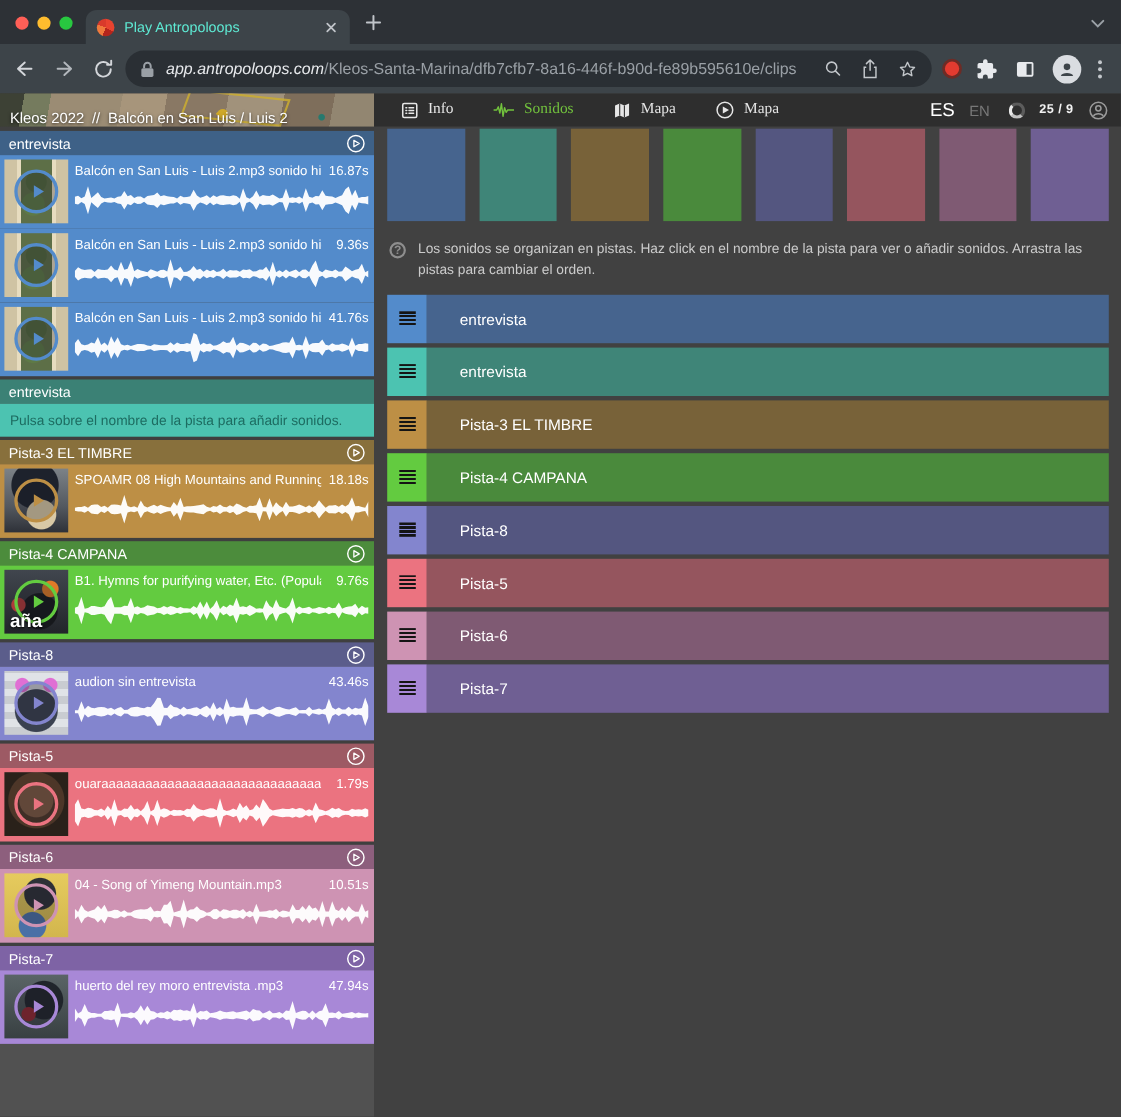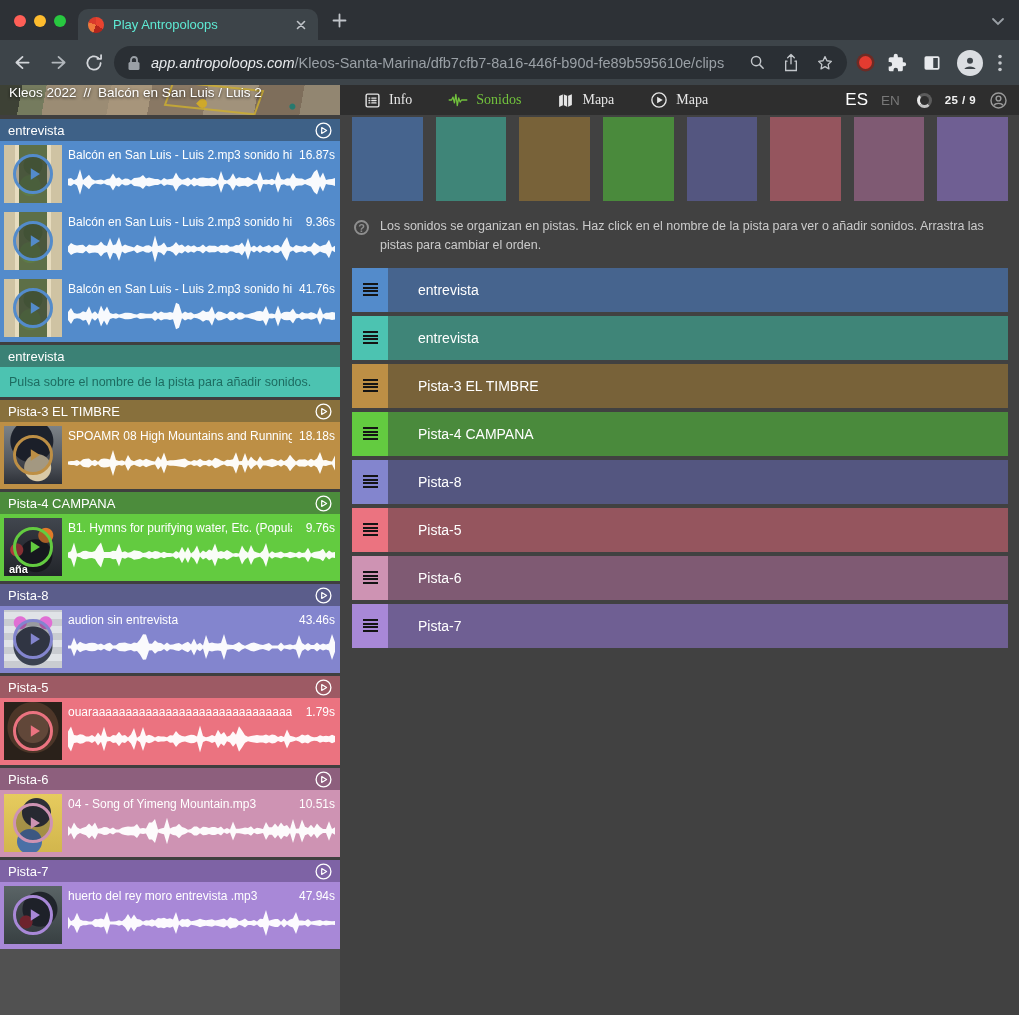--- a/index.html
+++ b/index.html
@@ -35,21 +35,21 @@
   .appheader { position:relative; height:30px; background:#2e2e2e; display:flex; align-items:center; }
   .mapthumb { position:relative; width:340px; height:30px; flex:0 0 340px; overflow:hidden;
     background:
       radial-gradient(circle at 86% 72%, #2e8d80 0 2.5px, rgba(0,0,0,0) 3.5px),
       linear-gradient(100deg,#474c3e 0 22px,#89906e 22px 46px,#b5a488 46px 110px,#c3ae90 110px 150px,#a08c75 150px 205px,#bcab90 205px 255px,#93816b 255px 300px,#ab9c84 300px);
   }
   .mappoly { position:absolute; left:168px; top:0; width:92px; height:26px; border:2px solid #ecc93a;
     transform:rotate(6deg) skewX(-14deg); opacity:.85; }
   .mappin { position:absolute; left:198px; top:14px; width:9px; height:9px; border-radius:50% 50% 50% 0;
     background:#f2c531; transform:rotate(45deg); }
-  .crumb { position:absolute; inset:0; display:flex; align-items:flex-start; gap:7px; padding-left:9px;
+  .crumb { position:absolute; inset:0; display:flex; align-items:flex-end; gap:7px; padding-left:9px;
     color:#fff; font-size:13.5px; text-shadow:0 1px 3px rgba(0,0,0,.75); background:rgba(0,0,0,.14); }
   .appnav { display:flex; align-items:center; gap:36px; margin-left:24px;font-family:Liberation Serif, serif; }
   .nav-item { display:flex; align-items:center; gap:8px; color:#e6e6e6; font-size:14px; cursor:default; }
   .nav-item.active { color:#72c23d; }
   .hdr-right { margin-left:auto; display:flex; align-items:center; gap:13px; padding-right:11px; }
   .lang-on { color:#fff; font-size:17px; }
   .lang-off { color:#787878; font-size:13.5px; }
   .spinner { width:15px; height:15px; border-radius:50%; border:3px solid #5c5c5c;
     border-left-color:#e9e9e9; border-bottom-color:#c3c3c3; margin-left:4px; }
   .counter { color:#f2f2f2; font-size:11.5px; font-weight:700; letter-spacing:.4px; }
@@ -59,21 +59,21 @@
   .sidebar { width:340px; flex:0 0 340px; background:#515151; overflow:hidden; }
   .tracklist { display:flex; flex-direction:column; gap:3px; background:#3f3f3f; padding-top:4px; }
   .track-header { height:22px; display:flex; align-items:center; padding:0 8px; color:#fff;
     font-size:13px; }
   .track-name { flex:1; white-space:nowrap; overflow:hidden; }
   .clip { position:relative; height:67px; }
   .thumb { position:absolute; left:4px; top:4px; width:58px; height:58px; overflow:hidden; }
   .playov { position:absolute; left:9px; top:9px; width:40px; height:40px; border-radius:50%;
     border:3px solid; background:rgba(25,25,35,.28); display:flex; align-items:center; justify-content:center; }
   .playov svg { width:22px; height:22px; margin-left:2px; }
-  .thumb-caption { position:absolute; left:5px; bottom:1px; color:#fff; font-size:11px; font-weight:700;
+  .thumb-caption { position:absolute; left:5px; bottom:1px; color:#fff; font-size:17px; font-weight:700;
     text-shadow:0 1px 2px #000; }
   .clip-title { position:absolute; left:68px; right:48px; top:7px; color:#fff; font-size:12px;
     white-space:nowrap; overflow:hidden; }
   .clip-time { position:absolute; right:5px; top:7px; color:#fff; font-size:12px; }
   .waveform { position:absolute; left:68px; top:26px; width:267px; height:30px; }
   .track-hint { height:30px; display:flex; align-items:center; padding:0 9px; font-size:12.5px; }
 
   
   .th-balcony { background:
       radial-gradient(circle at 50% 35%, #52683e 0 9px, rgba(0,0,0,0) 10px),

